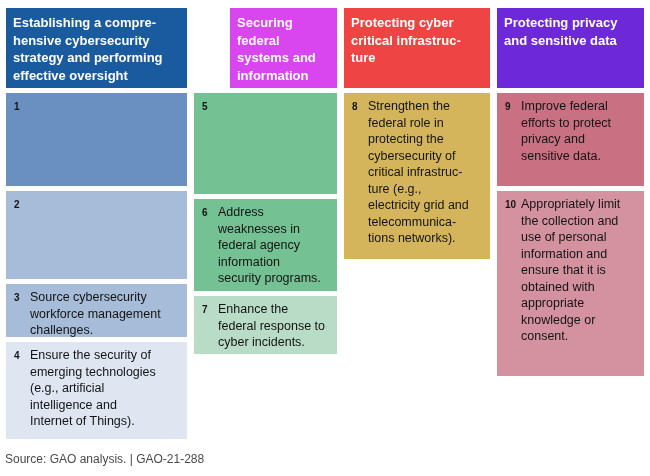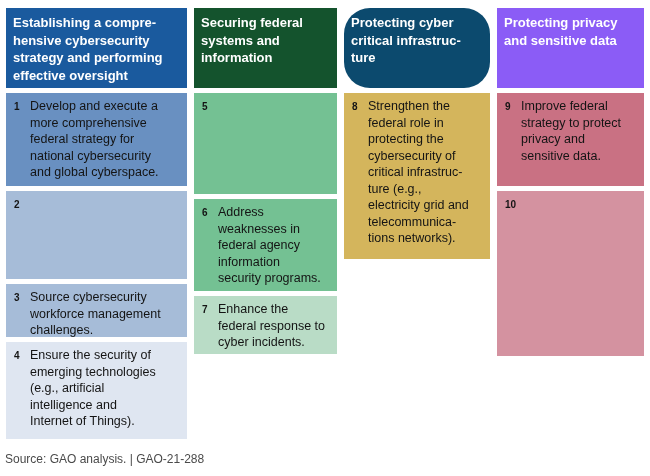--- a/index.html
+++ b/index.html
@@ -17,51 +17,46 @@
         font-size:12.5px;line-height:16.5px;overflow:hidden;}
   .num{flex:0 0 16px;width:16px;font-weight:bold;font-size:10px;padding-top:1px;}
   .txt{white-space:pre-line;flex:1;}
   
   .col1 .hdr{background:#1a5a9e;}
   .c1a{background:#6990c1;height:93px;}
   .c1b{background:#a6bcd8;height:88px;}
   .c1c{background:#a6bcd8;height:53px;}
   .c1d{background:#dfe6f1;height:97px;}
   
-  .col2 .hdr{background:#14532d;}
+  .col2 .hdr{background:#d946ef;margin-left:36px;}
   .c2a{background:#74c193;height:101px;}
   .c2b{background:#74c193;height:92px;}
   .c2c{background:#b9dcc6;height:58px;}
   
-  .col3 .hdr{background:#0c4a6e;border-radius:26px;}
+  .col3 .hdr{background:#ef4444;}
   .c3a{background:#d4b55c;height:166px;}
   
-  .col4 .hdr{background:#8b5cf6;}
+  .col4 .hdr{background:#6d28d9;}
   .c4a{background:#c97183;height:93px;}
-  .c4b{background:#d492a0;height:165px;}
+  .c4b{background:#d492a0;height:185px;}
   .source{position:absolute;left:5px;top:452px;font-size:12px;color:#4a4a4a;}
 </style>
 </head>
 <body>
 
 <div class="canvas">
   <div class="board">
 
     <div class="col col1">
       <div class="hdr">Establishing a compre-
 hensive cybersecurity
 strategy and performing
 effective oversight</div>
       <div class="cell c1a">
         <span class="num">1</span>
-        <span class="txt">Develop and execute a
-more comprehensive
-federal strategy for
-national cybersecurity
-and global cyberspace.</span>
       </div>
       <div class="cell c1b">
         <span class="num">2</span>
       </div>
       <div class="cell c1c">
         <span class="num">3</span>
         <span class="txt">Source cybersecurity
 workforce management
 challenges.</span>
       </div>
@@ -115,25 +110,34 @@
 tions networks).</span>
       </div>
     </div>
 
     <div class="col col4">
       <div class="hdr">Protecting privacy
 and sensitive data</div>
       <div class="cell c4a">
         <span class="num">9</span>
         <span class="txt">Improve federal
-strategy to protect
+efforts to protect
 privacy and
 sensitive data.</span>
       </div>
       <div class="cell c4b">
         <span class="num">10</span>
+        <span class="txt">Appropriately limit
+the collection and
+use of personal
+information and
+ensure that it is
+obtained with
+appropriate
+knowledge or
+consent.</span>
       </div>
     </div>
 
   </div>
 
   <div class="source">Source: GAO analysis.  |  GAO-21-288</div>
 </div>
 
 </body></html>

